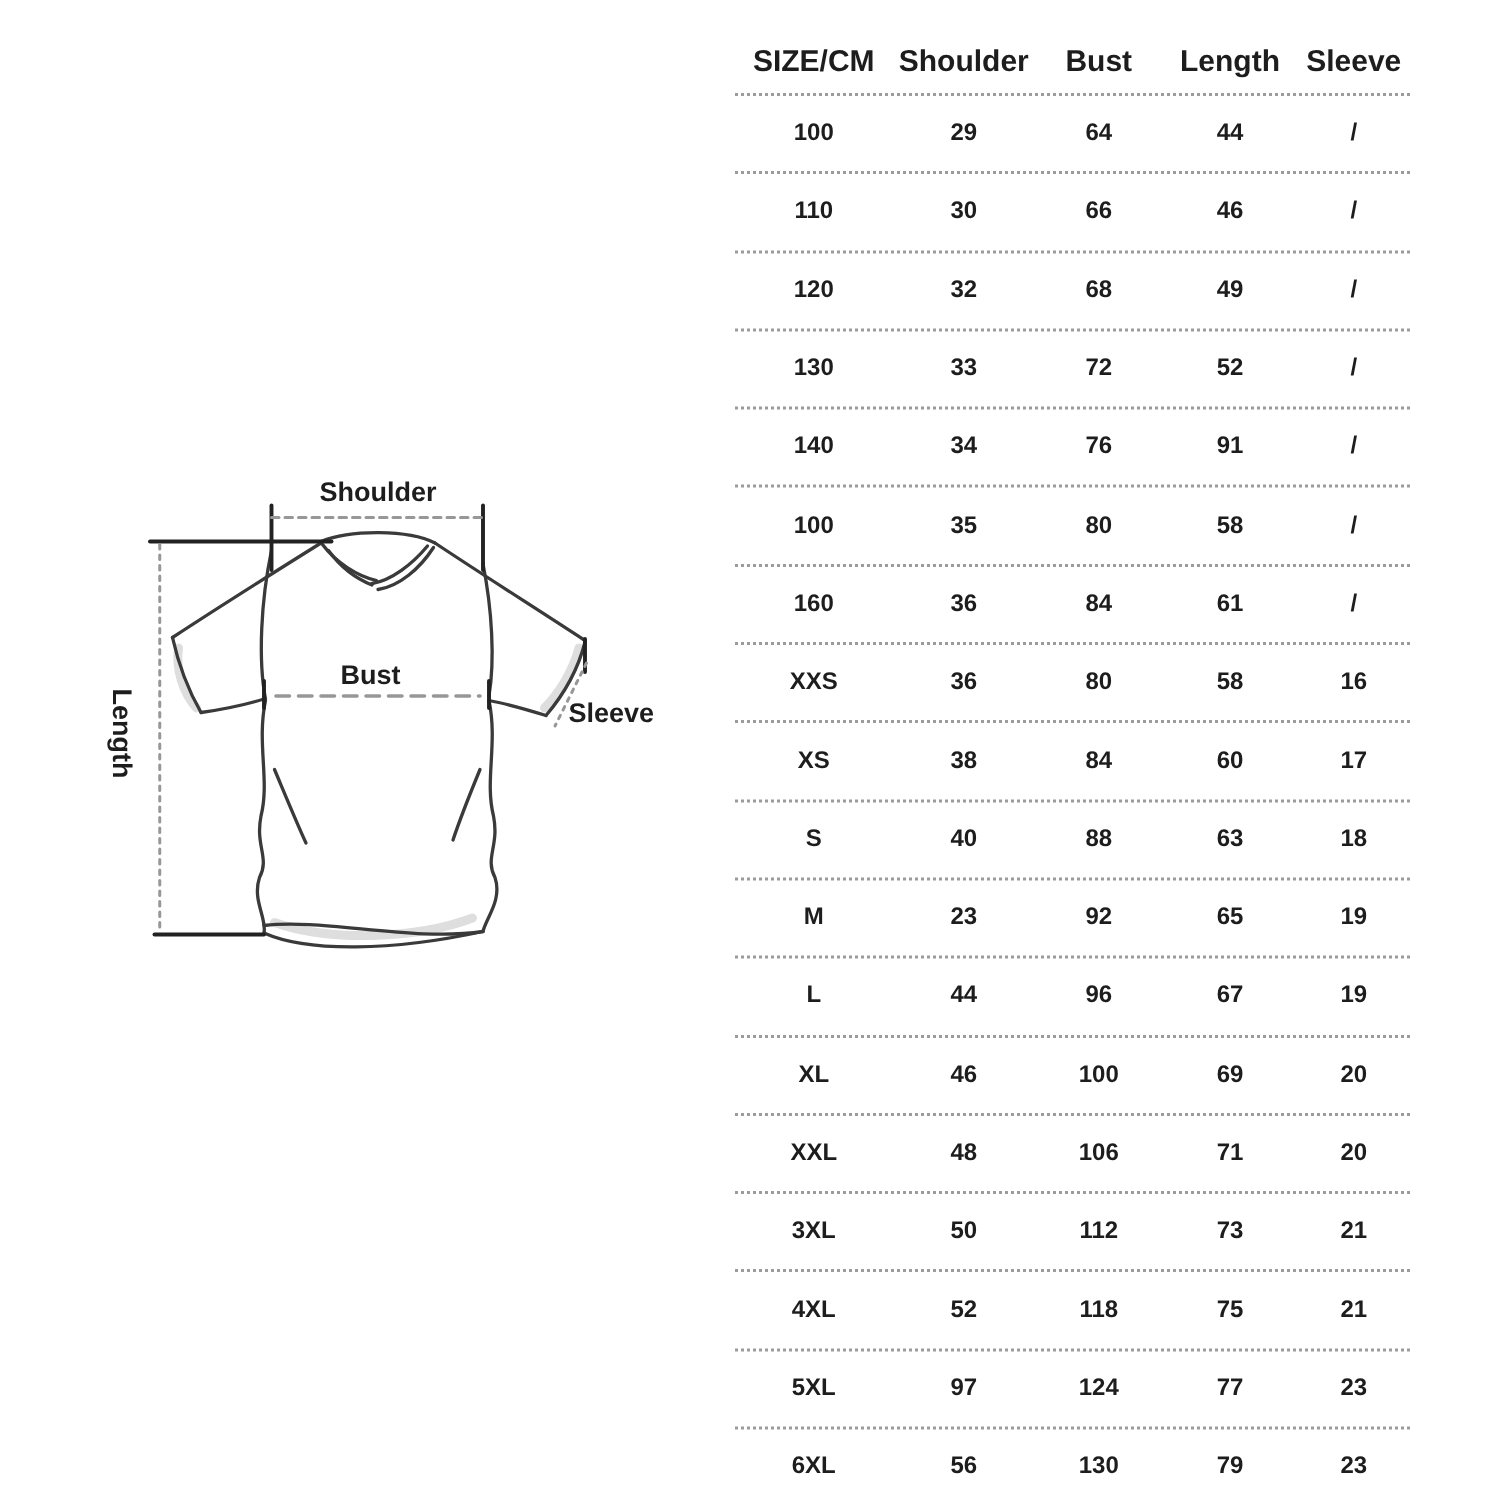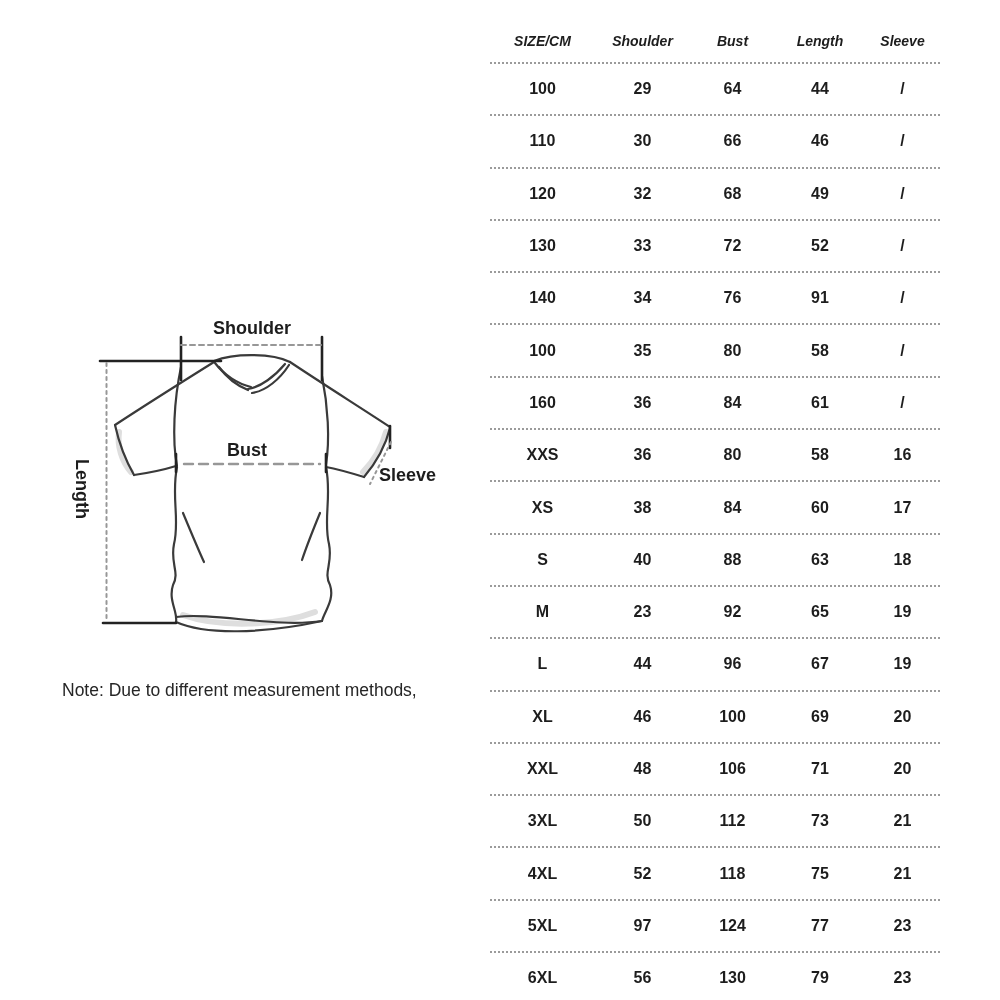--- a/index.html
+++ b/index.html
@@ -18,21 +18,21 @@
   .lbl-length   { left:81px;  top:489px; transform:translate(-50%,-50%) rotate(90deg); }
 
   .note { position:absolute; left:62px; top:677px; font-size:17.5px; line-height:26px; color:#262626; }
 
   
   .sizetable { position:absolute; left:490px; top:20px; width:450px; }
   .thead, .trow {
     display:grid; grid-template-columns:105px 95px 85px 90px 75px;
     align-items:center; border-bottom:2px dotted #9b9b9b;
   }
-  .thead { height:42px; font-size:14px; font-weight:700;font-style:italic; }
+  .thead { height:42px; font-size:20px; font-weight:700; }
   .trow  { height:50.3px; font-size:16px; font-weight:700; }
   .cell  { text-align:center; }
 </style>
 </head>
 <body>
 
 <div class="canvas">
 
   <svg class="shirt-svg" viewBox="95 332 350 320" fill="none" stroke-linecap="round" stroke-linejoin="round">
 
@@ -81,21 +81,20 @@
       <path d="M391 442 L370 484" stroke-dasharray="2.5 4"></path>
     </g>
   </svg>
 
   <div class="lbl lbl-shoulder">Shoulder</div>
   <div class="lbl lbl-bust">Bust</div>
   <div class="lbl lbl-sleeve">Sleeve</div>
   <div class="lbl lbl-length">Length</div>
 
   <div class="note">
-    <div>Note: Due to different measurement methods,</div>
   </div>
 
   <div class="sizetable">
     <div class="thead">
       <div class="cell">SIZE/CM</div>
       <div class="cell">Shoulder</div>
       <div class="cell">Bust</div>
       <div class="cell">Length</div>
       <div class="cell">Sleeve</div>
     </div>

